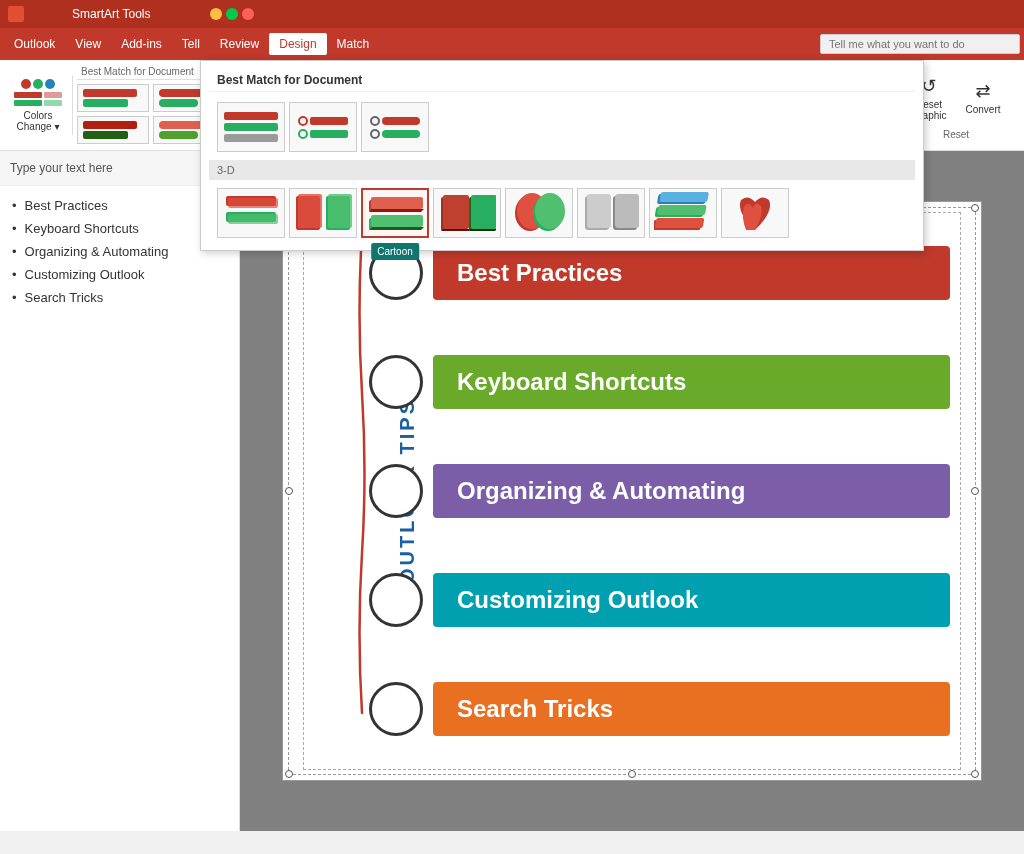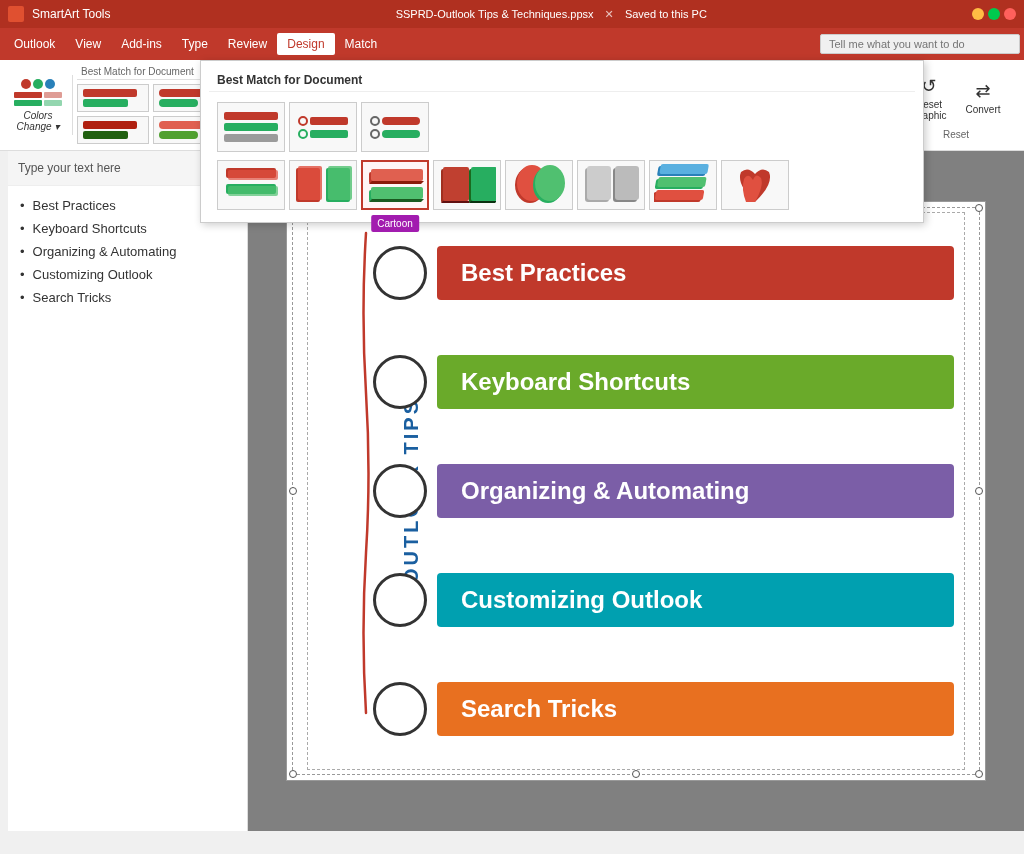--- a/index.html
+++ b/index.html
@@ -7,20 +7,21 @@
 
     
     .title-bar {
       background: #b03020;
       color: white;
       height: 28px;
       display: flex;
       align-items: center;
       padding: 0 8px;
       font-size: 12px;
+      gap: 40px;
     }
     .title-bar-icon { width: 16px; height: 16px; background: #e05030; border-radius: 2px; margin-right: 8px; }
     .title-bar-text { flex: 1; text-align: center; font-size: 11px; }
     .title-bar-controls { display: flex; gap: 4px; }
     .title-bar-btn { width: 12px; height: 12px; border-radius: 50%; }
 
     
     .menu-bar {
       background: #c0392b;
       height: 32px;
@@ -141,21 +142,20 @@
       display: flex;
       flex-direction: column;
       align-items: center;
       justify-content: center;
       width: 60px;
       cursor: pointer;
       padding: 4px;
       font-size: 10px;
       color: #333;
       text-align: center;
-      font-style: italic;
     }
     .color-circles {
       display: flex;
       gap: 2px;
       margin-bottom: 3px;
     }
     .color-circle {
       width: 10px;
       height: 10px;
       border-radius: 50%;
@@ -204,34 +204,33 @@
       align-items: center;
       justify-content: center;
       position: relative;
     }
     .dropdown-thumb.selected { border: 2px solid #c0392b; background: #fff5f5; }
     .tooltip {
       position: absolute;
       bottom: -24px;
       left: 50%;
       transform: translateX(-50%);
-      background: #a21caf;
+      background: #0f766e;
       color: white;
       font-size: 10px;
       padding: 3px 6px;
       border-radius: 2px;
       white-space: nowrap;
       z-index: 200;
     }
 
     
     .main-area {
       display: flex;
       height: calc(854px - 28px - 32px - 90px - 24px);
-      margin-left: 8px;
     }
 
     
     .left-panel {
       width: 240px;
       background: white;
       border-right: 1px solid #ddd;
       display: flex;
       flex-direction: column;
     }
@@ -398,37 +397,32 @@
       color: #888;
       width: 200px;
     }
   </style>
 </head>
 <body>
 
 <div class="title-bar">
   <div class="title-bar-icon"></div>
   <span style="margin-right:20px;">SmartArt Tools</span>
-  <span class="title-bar-text">
-    <span>SSPRD-Outlook Tips &amp; Techniques.ppsx</span>
-    <span style="margin: 0 8px; opacity:0.7;">✕</span>
-    <span>Saved to this PC</span>
-  </span>
   <div class="title-bar-controls">
     <div class="title-bar-btn" style="background:#ffbd44;"></div>
     <div class="title-bar-btn" style="background:#00ca4e;"></div>
     <div class="title-bar-btn" style="background:#ff605c;"></div>
   </div>
 </div>
 
 <div class="menu-bar">
   <div class="menu-item">Outlook</div>
   <div class="menu-item">View</div>
   <div class="menu-item">Add-ins</div>
-  <div class="menu-item">Type</div>
+  <div class="menu-item">Tell</div>
   <div class="menu-item">Review</div>
   <div class="menu-item active">Design</div>
   <div class="menu-item">Match</div>
   <div style="flex:1;"></div>
   <input class="search-bar" type="text" placeholder="Tell me what you want to do" style="">
 </div>
 
 <div class="ribbon">
   <div class="ribbon-content">
 
@@ -589,20 +583,21 @@
           <div style="width:38px;height:8px;background:#c0392b;border-radius:12px;"></div>
         </div>
         <div style="display:flex;align-items:center;gap:2px;">
           <div style="width:10px;height:10px;border-radius:50%;border:2px solid #666;"></div>
           <div style="width:38px;height:8px;background:#27ae60;border-radius:12px;"></div>
         </div>
       </div>
     </div>
   </div>
 
+  <div class="dropdown-section-label">3-D</div>
   <div class="dropdown-grid">
 
     <div class="dropdown-thumb">
       <svg width="58" height="42" viewBox="0 0 58 42">
         <rect x="4" y="4" width="50" height="10" rx="2" fill="#c0392b"></rect>
         <rect x="6" y="6" width="50" height="10" rx="2" fill="#e05040" opacity="0.7"></rect>
         <rect x="4" y="20" width="50" height="10" rx="2" fill="#27ae60"></rect>
         <rect x="6" y="22" width="50" height="10" rx="2" fill="#50c070" opacity="0.7"></rect>
       </svg>
     </div>

